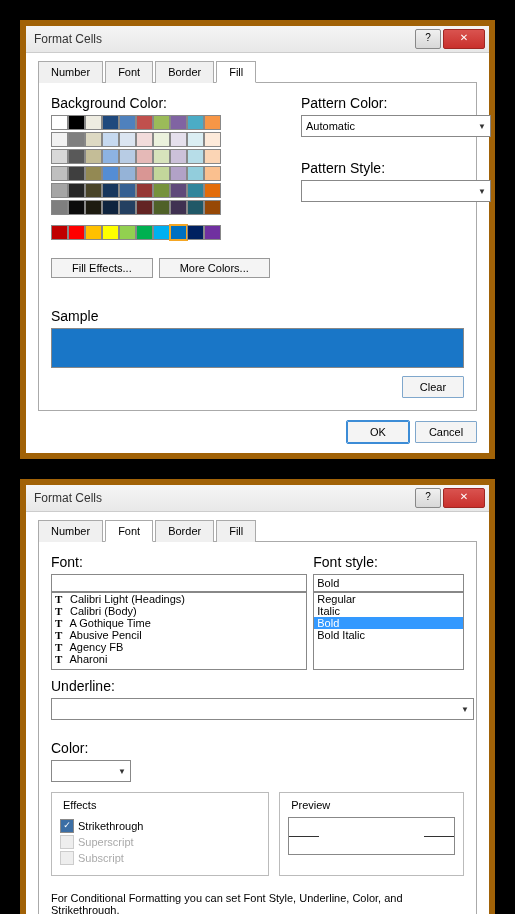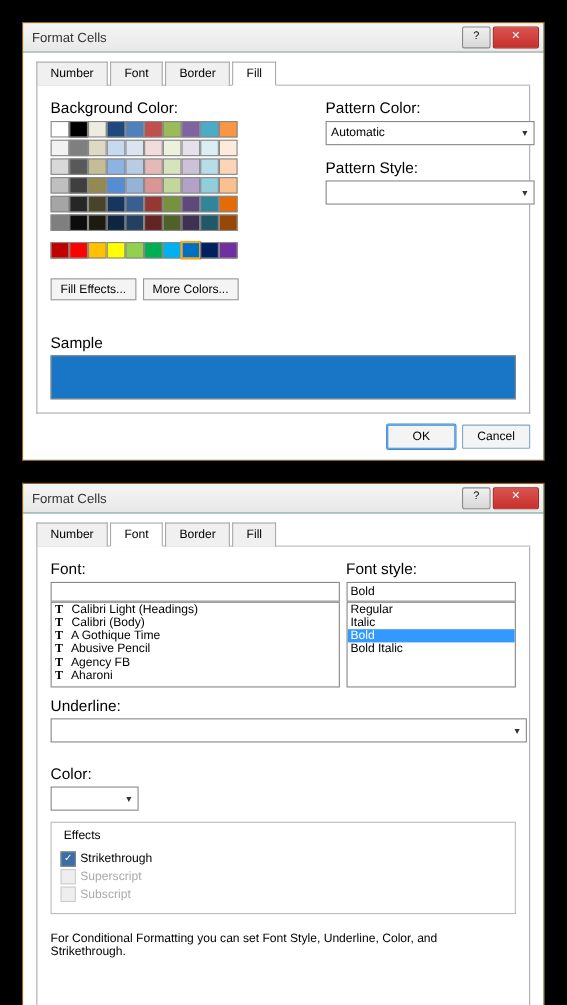--- a/index.html
+++ b/index.html
@@ -4,22 +4,22 @@
 <style>
 body {
   margin: 0;
   padding: 0;
   background: #000;
   font-family: "Segoe UI", Tahoma, sans-serif;
   font-size: 11px;
   width: 515px;
 }
 .window {
-  background: #0f766e;
-  border: 1px solid #a16207;
+  background: #a21caf;
+  border: 6px solid #a16207;
   margin: 20px;
   box-shadow: 0 2px 8px rgba(0,0,0,0.4);
 }
 .titlebar {
   height: 26px;
   background: linear-gradient(to bottom, #f5f5f5, #e8e8e8);
   border-bottom: 1px solid #ccc;
   display: flex;
   align-items: center;
   justify-content: space-between;
@@ -112,21 +112,21 @@
 }
 .std-row {
   display: grid;
   grid-template-columns: repeat(10, 15px);
   gap: 2px;
   margin-top: 10px;
 }
 .small-btn {
   border: 1px solid #999;
   background: #f4f4f4;
-  padding: 3px 8px;
+  padding: 3px 20px;
   font-size: 11px;
   cursor: pointer;
   text-align: center;
 }
 .btn-row {
   display: flex;
   gap: 6px;
   margin-top: 18px;
 }
 .fill-cols {
@@ -400,30 +400,33 @@
             <div class="small-btn">Fill Effects...</div>
             <div class="small-btn">More Colors...</div>
           </div>
         </div>
         <div class="right-col">
           <div class="section-label">Pattern Color:</div>
           <div class="dropdown">
             <span>Automatic</span>
             <span class="dropdown-arrow">▼</span>
           </div>
-          <div class="section-label" style="margin-top:12px">Pattern Style:</div>
+          <div class="section-label" style="margin-top:23px">Pattern Style:</div>
           <div class="dropdown">
             <span></span>
             <span class="dropdown-arrow">▼</span>
           </div>
         </div>
       </div>
       <div class="sample-box">
         <div class="section-label">Sample</div>
         <div class="sample-preview" style="background: rgb(25, 118, 199);"></div>
+      </div>
+      <div class="clear-row">
+        <button class="dlg-btn">Clear</button>
       </div>
     </div>
     <div class="dlg-footer">
       <button class="dlg-btn primary">OK</button>
       <button class="dlg-btn">Cancel</button>
     </div>
   </div>
 </div>
 
 <div class="window">
@@ -491,20 +494,24 @@
           </div>
           <div class="chk-row" style="color:#aaa">
             <span class="chk disabled"></span>
             <span>Superscript</span>
           </div>
           <div class="chk-row" style="color:#aaa">
             <span class="chk disabled"></span>
             <span>Subscript</span>
           </div>
         </div>
+        <div class="preview-box">
+          <div class="preview-box-title">Preview</div>
+          <div class="preview-inner"></div>
+        </div>
       </div>
       <div class="note">For Conditional Formatting you can set Font Style, Underline, Color, and Strikethrough.</div>
       <div class="clear-row">
         <button class="dlg-btn">Clear</button>
       </div>
     </div>
 
   </div>
 </div>
 

